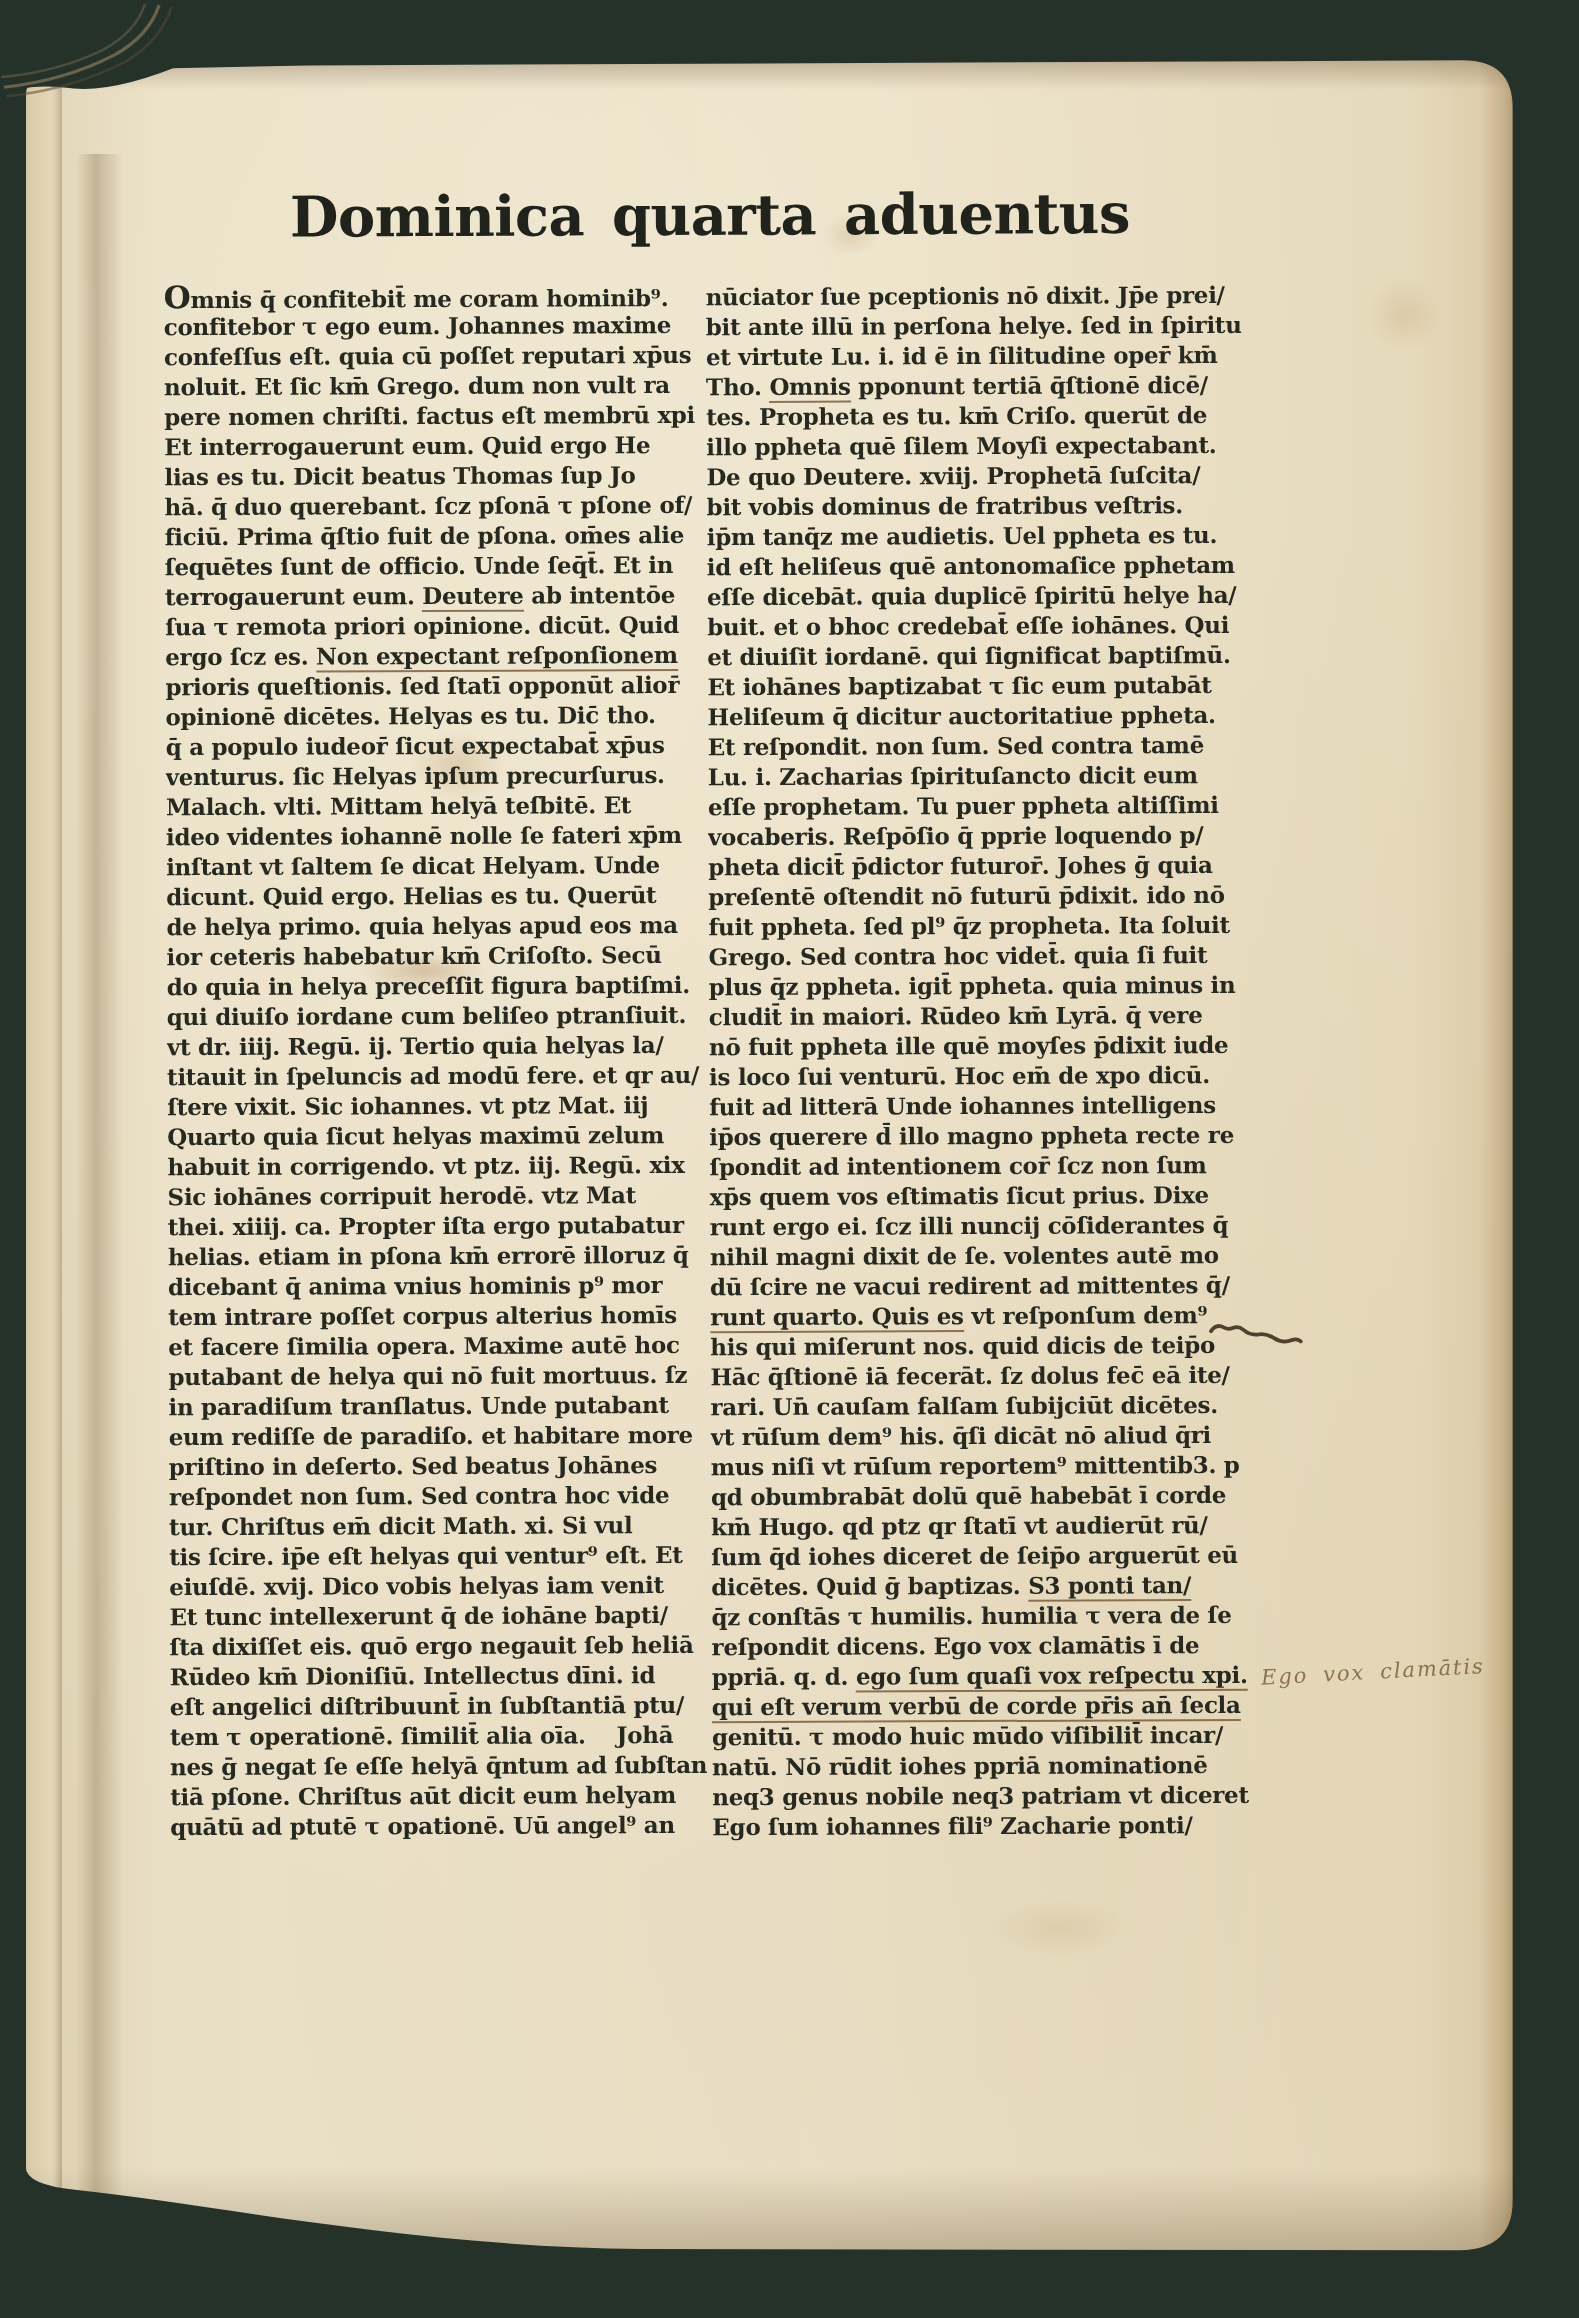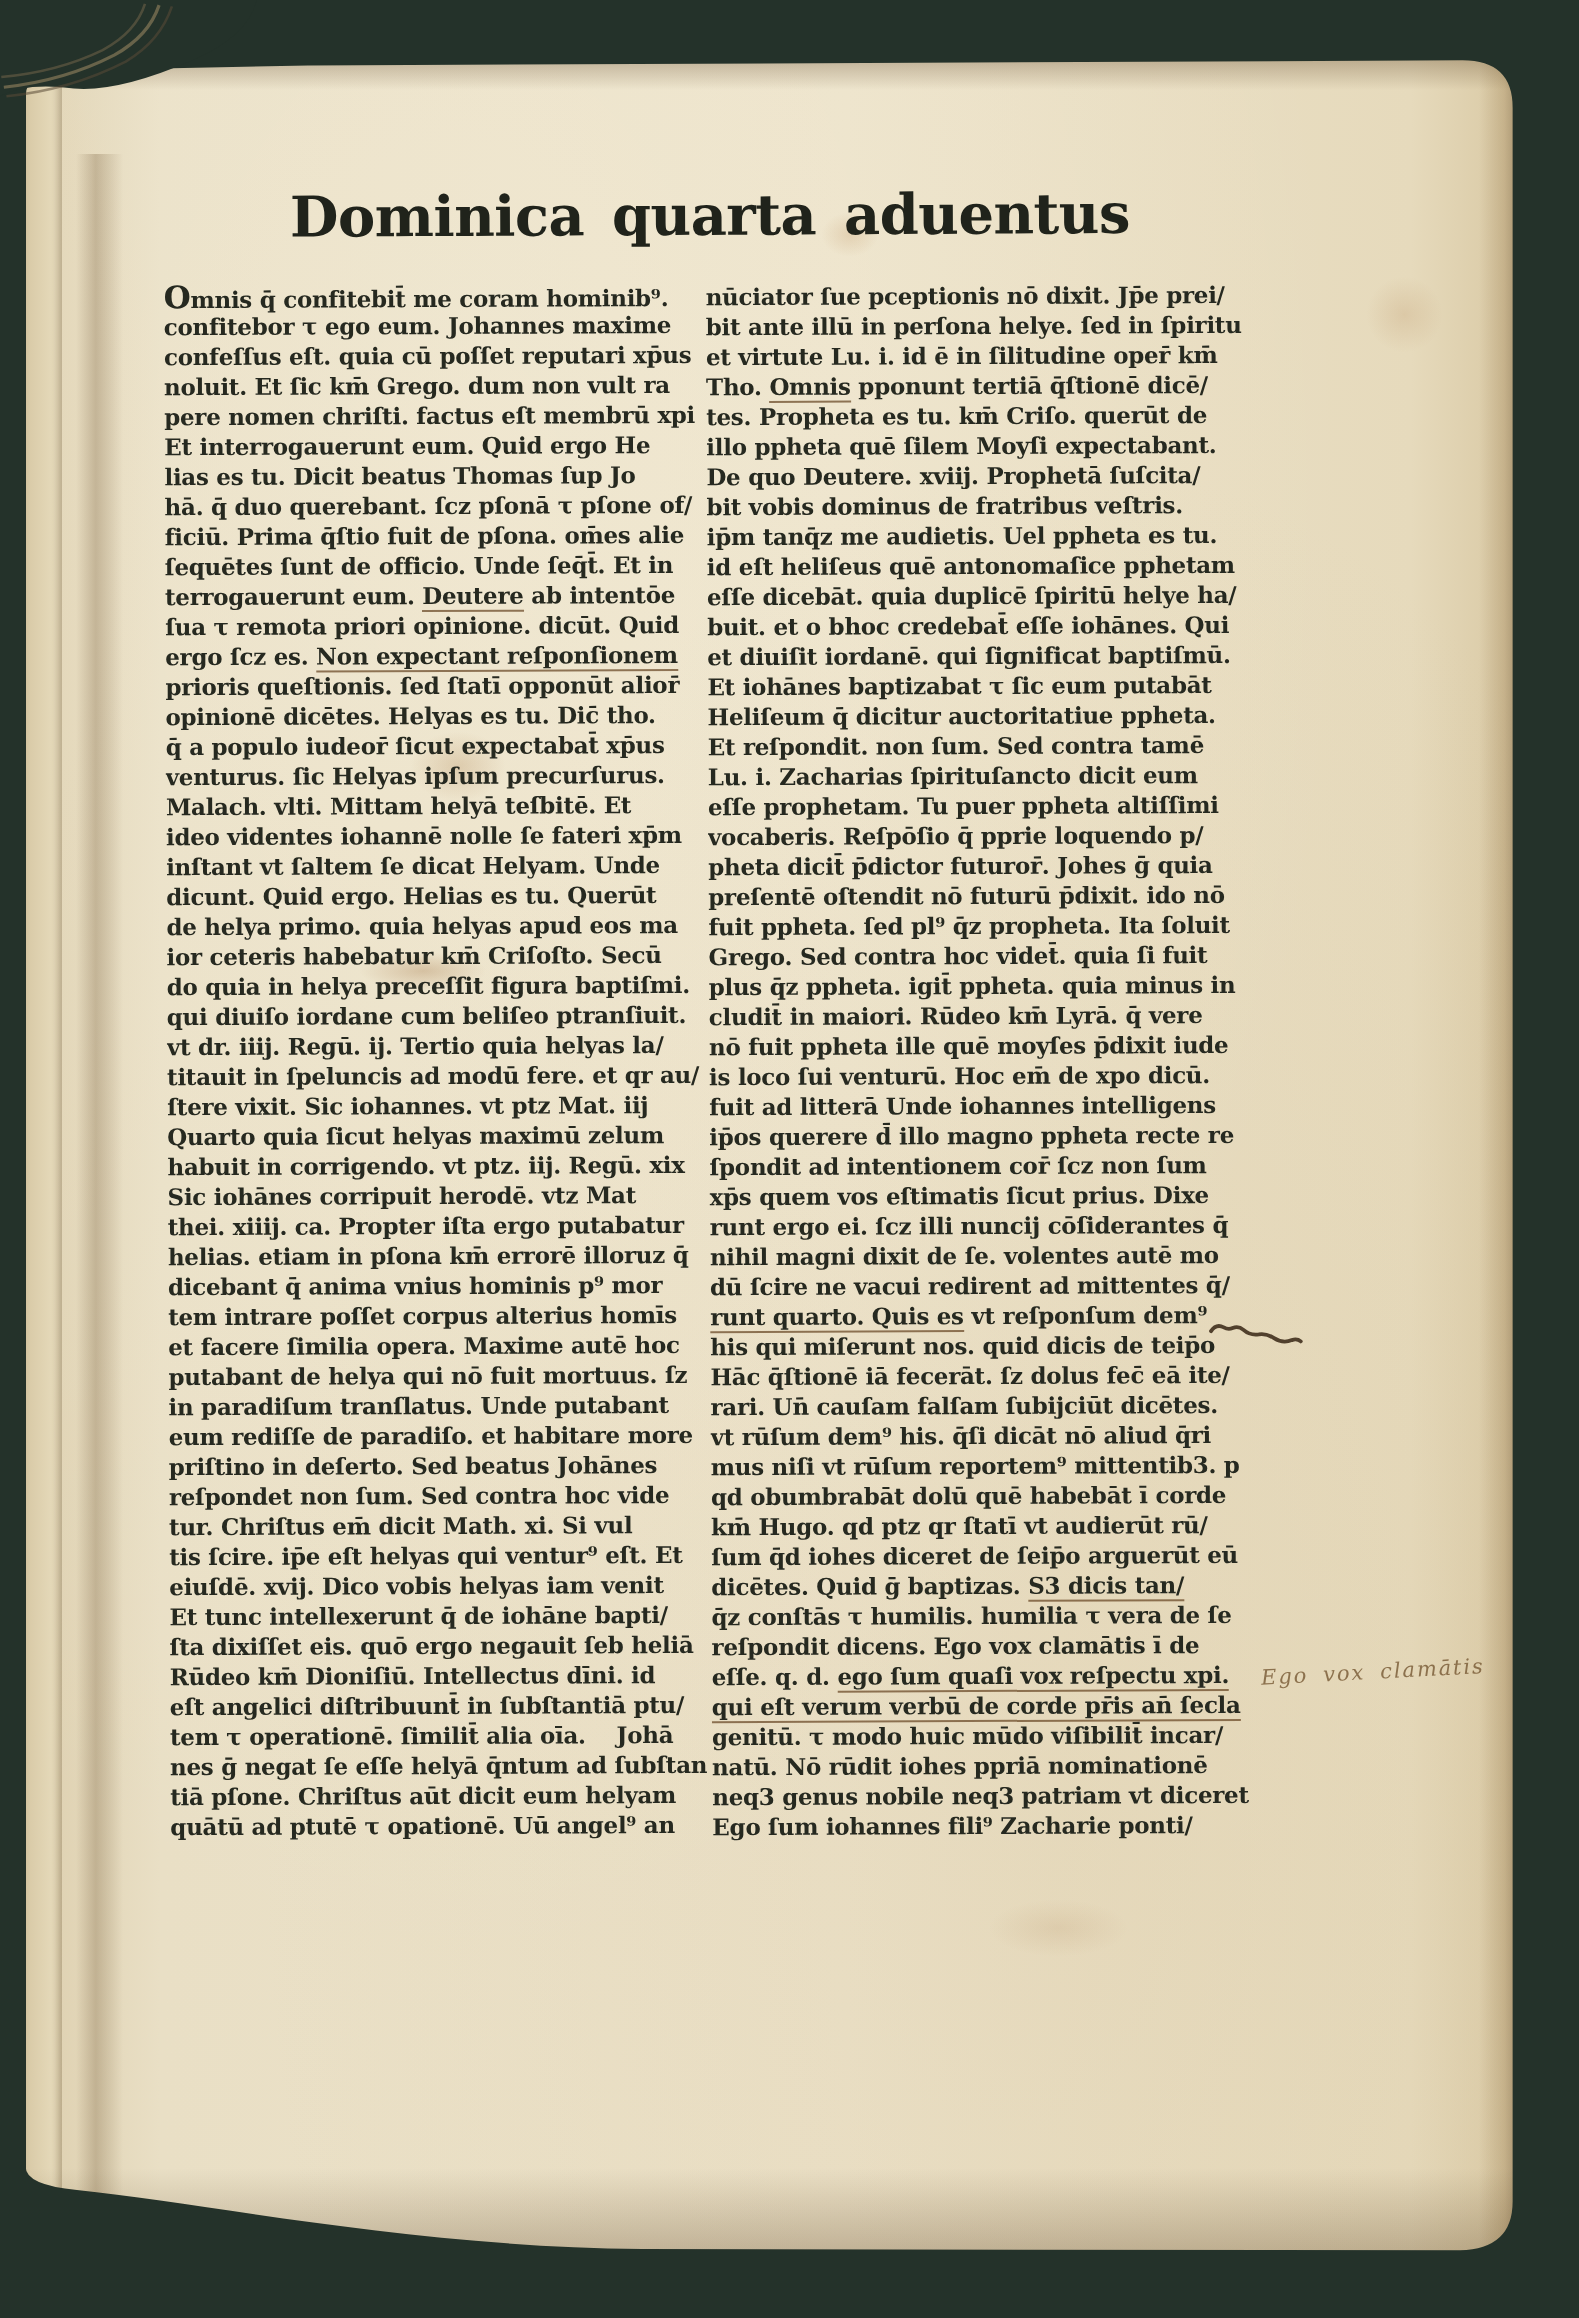--- a/index.html
+++ b/index.html
@@ -193,24 +193,24 @@
     <div class="line">dū ſcire ne vacui redirent ad mittentes q̄/</div>
     <div class="line"><span class="u">runt quarto. Quis es</span><span> vt reſponſum dem⁹</span></div>
     <div class="line">his qui miſerunt nos. quid dicis de teip̄o</div>
     <div class="line">Hāc q̄ſtionē iā fecerāt. ſz dolus fec̄ eā ite/</div>
     <div class="line">rari. Un̄ cauſam falſam ſubijciūt dicētes.</div>
     <div class="line">vt rūſum dem⁹ his. q̄ſi dicāt nō aliud q̄ri</div>
     <div class="line">mus niſi vt rūſum reportem⁹ mittentib3. p</div>
     <div class="line">qd obumbrabāt dolū quē habebāt ī corde</div>
     <div class="line">km̄ Hugo. qd ptz qr ſtatī vt audierūt rū/</div>
     <div class="line">ſum q̄d iohes diceret de ſeip̄o arguerūt eū</div>
-    <div class="line"><span>dicētes. Quid ḡ baptizas. </span><span class="u">S3 dicis tan/</span></div>
+    <div class="line"><span>dicētes. Quid ḡ baptizas. </span><span class="u">S3 ponti tan/</span></div>
     <div class="line">q̄z conſtās τ humilis. humilia τ vera de ſe</div>
     <div class="line">reſpondit dicens. Ego vox clamātis ī de</div>
-    <div class="line"><span>eſſe. q. d. </span><span class="u">ego ſum quaſi vox reſpectu xpi.</span></div>
+    <div class="line"><span>ppriā. q. d. </span><span class="u">ego ſum quaſi vox reſpectu xpi.</span></div>
     <div class="line"><span class="u">qui eſt verum verbū de corde pr̄is an̄ ſecla</span></div>
     <div class="line">genitū. τ modo huic mūdo viſibilit̄ incar/</div>
     <div class="line">natū. Nō rūdit iohes ppriā nominationē</div>
     <div class="line">neq3 genus nobile neq3 patriam vt diceret</div>
     <div class="line">Ego ſum iohannes fili⁹ Zacharie ponti/</div>
   </div>
 
 <div class="marginal-note">Ego vox clamātis</div>
 <svg class="squiggle" width="115" height="28" viewBox="0 0 180 44">
   <path d="M6,16 q8,-12 20,-6 q7,4 14,1 q9,-4 17,3 q10,9 24,7 q12,-2 24,6 q14,9 28,3 q8,-3 14,2" fill="none" stroke="rgba(55,38,20,.85)" stroke-width="6" stroke-linecap="round"></path>

